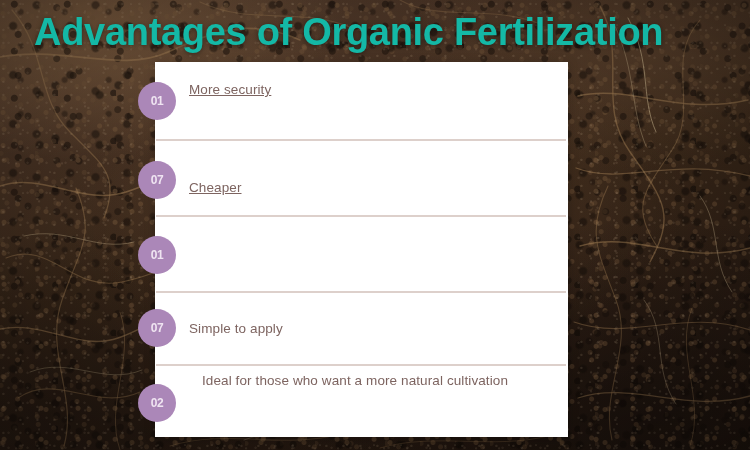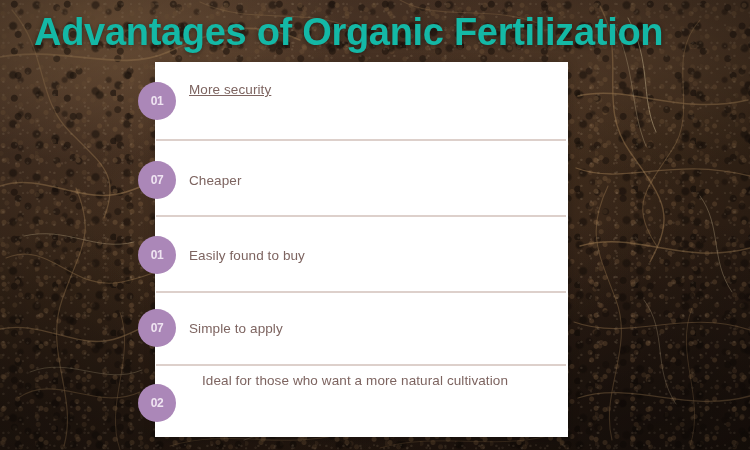--- a/index.html
+++ b/index.html
@@ -208,26 +208,25 @@
       <div class="row-divider" style="top:302px;"></div>
 
       <div class="badge" style="left:-17px; top:20px;">
         <span>01</span>
       </div>
       <div class="row-text" style="left:34px; top:20px;text-decoration:underline;">More security</div>
 
       <div class="badge" style="left:-17px; top:99px;">
         <span>07</span>
       </div>
-      <div class="row-text" style="left:34px; top:111px;">Cheaper</div>
+      <div class="row-text" style="left:34px; top:118px;text-decoration:underline;">Cheaper</div>
 
       <div class="badge" style="left:-17px; top:174px;">
         <span>01</span>
       </div>
-      <div class="row-text" style="left:34px; top:186px;">Easily found to buy</div>
 
       <div class="badge" style="left:-17px; top:247px;">
         <span>07</span>
       </div>
       <div class="row-text" style="left:34px; top:259px;">Simple to apply</div>
 
       <div class="badge" style="left:-17px; top:322px;">
         <span>02</span>
       </div>
       <div class="row-text" style="left:47px; top:311px; width:315px;">Ideal for those who want a more natural cultivation</div>

